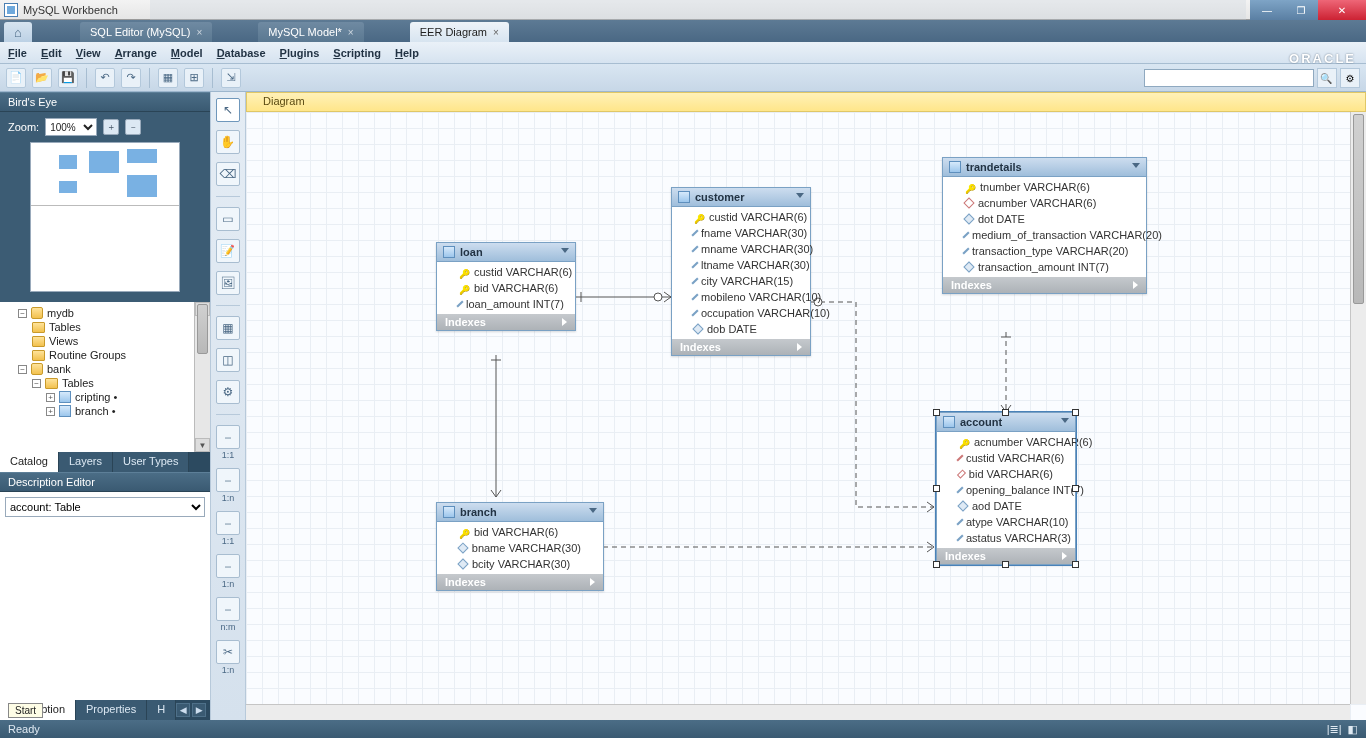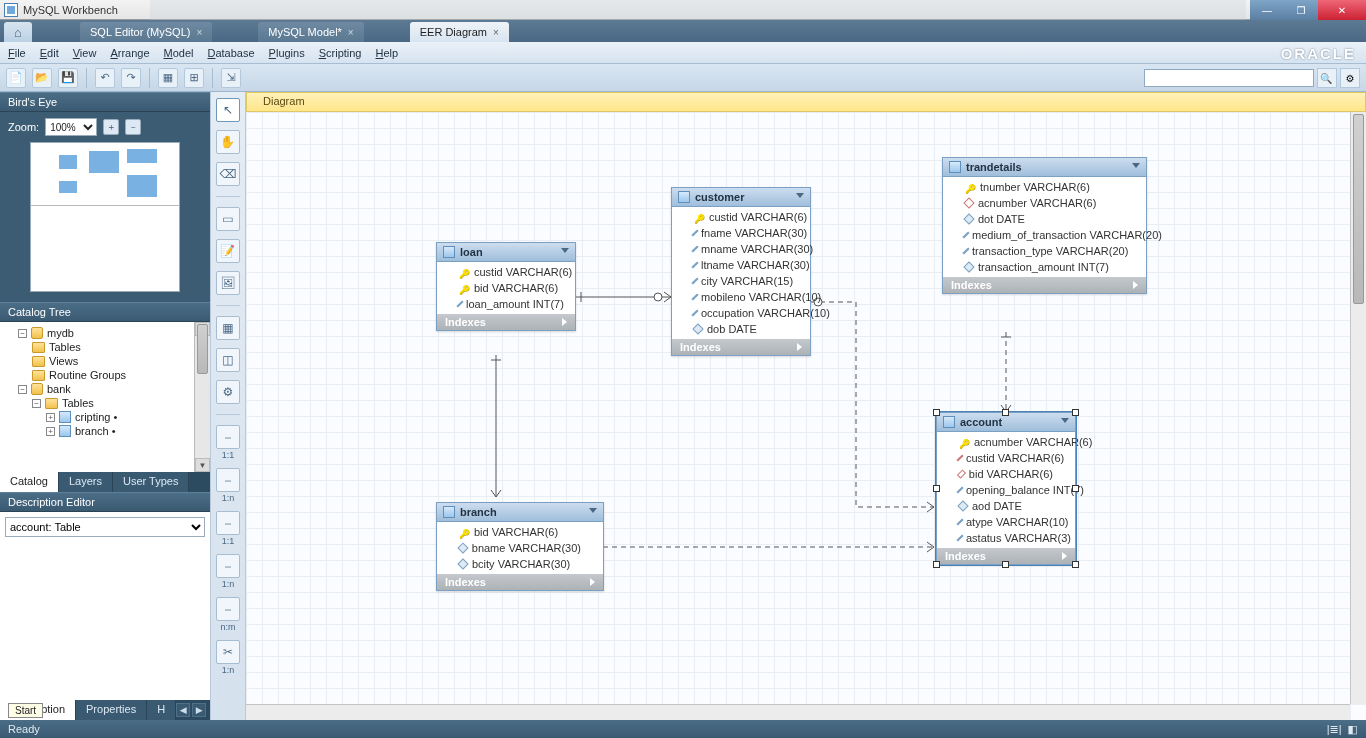--- a/index.html
+++ b/index.html
@@ -24,23 +24,23 @@
 .home-tab { width: 28px; height:20px; background: linear-gradient(#d7e4f0,#bcd1e5); border-radius:3px 3px 0 0; margin-right:4px; display:flex; align-items:center; justify-content:center; }
 .home-tab::before{content:"⌂"; font-size:13px; color:#4a6884;}
 .doctab { height: 20px; background: linear-gradient(#6f8aa2,#5a7891); color:#fff; padding: 3px 10px; border-radius:3px 3px 0 0; margin-right: 2px; display:flex; align-items:center; gap:6px; }
 .doctab.active { background: linear-gradient(#eef3f8,#d7e4f0); color:#222; }
 .doctab .x { font-size:10px; color:#888; }
 .doctab.active .x{color:#666;}
 .doctab:not(.active) .x{color:#cfd8e0;}
 
 
 .menubar { height:22px; background: linear-gradient(#eaf1f8,#d6e3f0); display:flex; align-items:center; padding: 0 8px; gap: 14px; border-bottom:1px solid #a7bdd1; position:relative;}
-.menubar span{ color:#234; }
+.menubar span{ color:#234;font-weight:bold; }
 .menubar span u{text-decoration:underline;}
-.oracle { position:absolute; right:10px; top:3px; color:#fff; font-weight:bold; letter-spacing:2px; font-size:15px; text-shadow:0 0 2px #678;}
+.oracle { position:absolute; right:10px; top:9px; color:#fff; font-weight:bold; letter-spacing:2px; font-size:13px; text-shadow:0 0 2px #678;}
 
 
 .toolbar { height:28px; background: linear-gradient(#d9e6f2,#c7d7e7); border-bottom:1px solid #9db6cd; display:flex; align-items:center; padding:0 6px; gap:6px; position:relative;}
 .tbtn { width:20px; height:20px; background:#e9f1f8; border:1px solid #b3c8db; border-radius:2px; display:flex; align-items:center; justify-content:center; font-size:11px; color:#4a6884;}
 .tsep { width:1px; height:20px; background:#a7bdd1; margin:0 2px;}
 .search { position:absolute; right:6px; top:4px; display:flex; align-items:center; }
 .search input{ width:170px; height:18px; border:1px solid #8fa9c0; padding:0 4px; background:#fff;}
 .search .sbtn{ width:20px;height:20px; background:#e9f1f8; border:1px solid #b3c8db; margin-left:3px; display:flex;align-items:center;justify-content:center; font-size:10px;}
 
 
@@ -209,21 +209,20 @@
       </div>
       <div class="minimap">
         <div class="mm mm1"></div>
           <div class="mm mm2"></div>
           <div class="mm mm3"></div>
           <div class="mm mm4"></div>
           <div class="mm mm5"></div>
       </div>
     </div>
 
-    <div class="panel-title">Catalog Tree</div>
     <div class="catalog">
       <div class="tree">
         <div class="tree-node ind1">
             <span class="exp">−</span>
             <span class="db-icon"></span>
             <span>mydb</span>
           </div>
         <div class="tree-node ind2">
             <span class="folder-icon"></span>
             <span>Tables</span>

